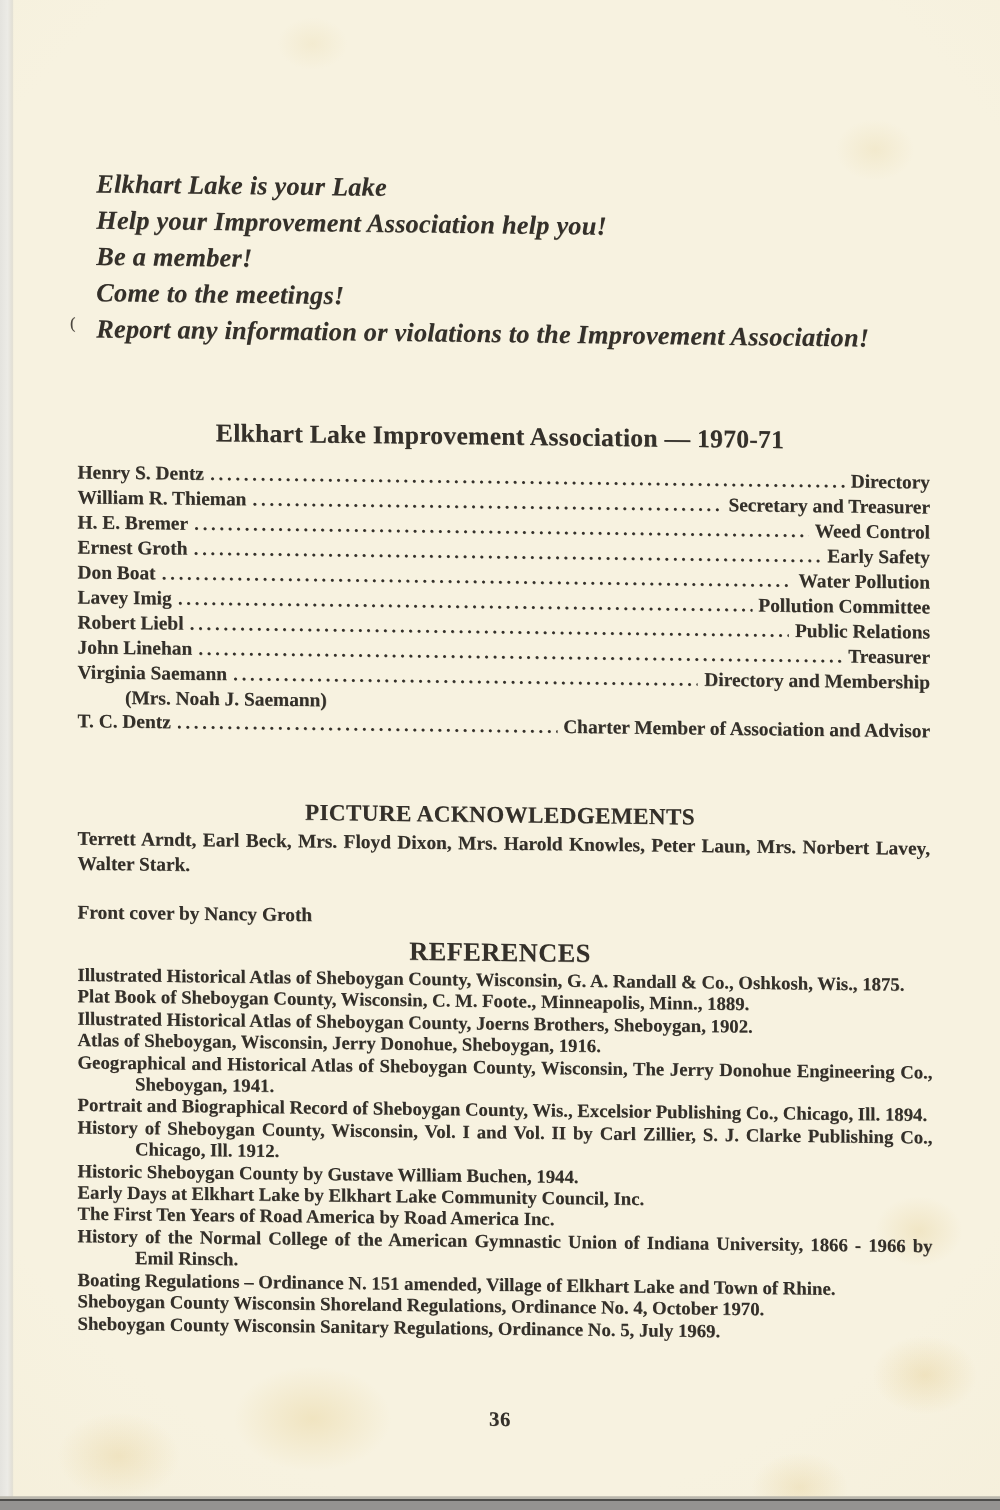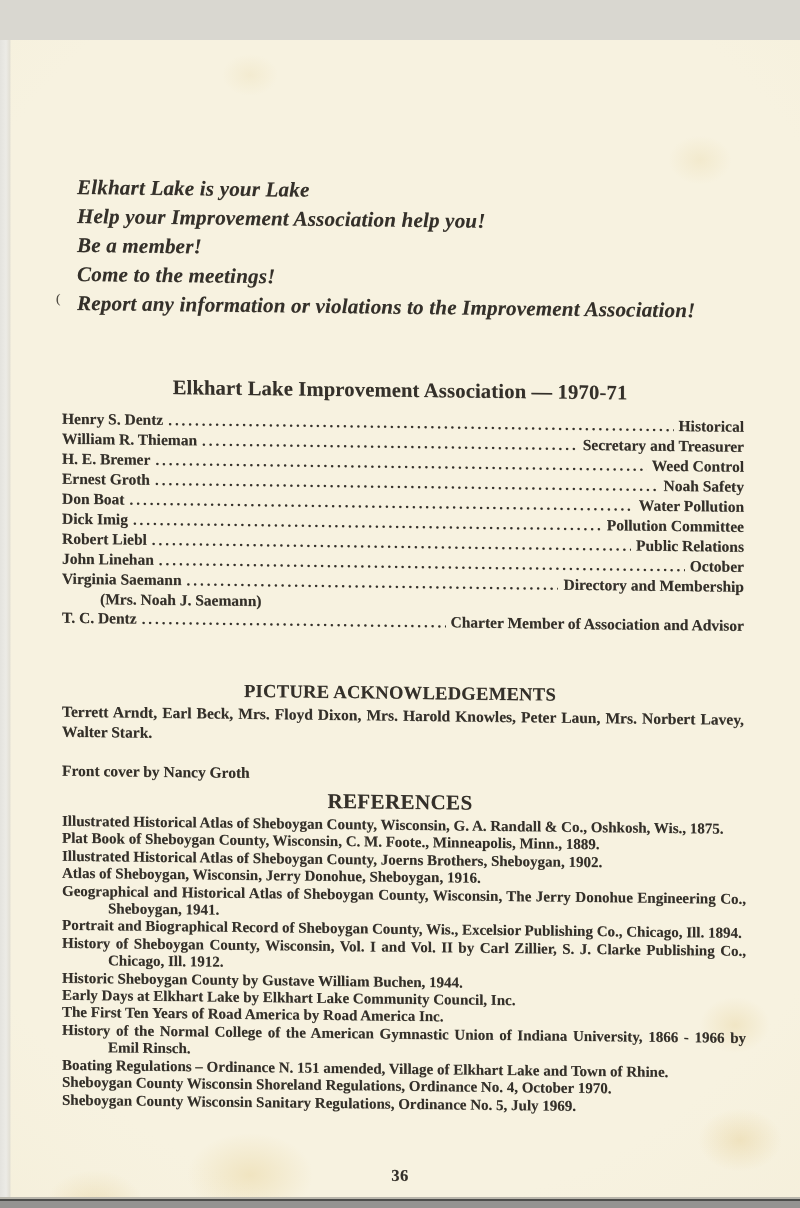--- a/index.html
+++ b/index.html
@@ -1,21 +1,21 @@
 <!DOCTYPE html>
 <html><head>
 <meta charset="utf-8">
 <style>
   html,body{margin:0;padding:0;}
   body{
     width:800px;height:1208px;overflow:hidden;position:relative;
     background:#d9d7d0;
     font-family:"Liberation Serif","DejaVu Serif",serif;
   }
-  .scan{position:absolute;inset:0;margin-top:40px;}
+  .scan{position:absolute;inset:0;}
   
   .paper{
     position:absolute;inset:0;
     background:
       radial-gradient(90px 60px at 250px 1135px, rgba(224,196,120,.30), rgba(224,196,120,0) 70%),
       radial-gradient(70px 50px at 95px 1165px,  rgba(222,192,118,.28), rgba(222,192,118,0) 70%),
       radial-gradient(60px 45px at 740px 1100px, rgba(222,192,118,.30), rgba(222,192,118,0) 70%),
       radial-gradient(55px 40px at 640px 1190px, rgba(222,192,118,.26), rgba(222,192,118,0) 70%),
       radial-gradient(50px 40px at 735px 985px,  rgba(224,198,128,.28), rgba(224,198,128,0) 70%),
       radial-gradient(45px 35px at 700px 120px,  rgba(226,204,140,.22), rgba(226,204,140,0) 70%),
@@ -88,56 +88,56 @@
       </div>
 
     <span class="stray">(</span>
 
     <h1 class="roster-title">Elkhart Lake Improvement Association — 1970-71</h1>
 
     <div class="roster">
         <div class="roster-row">
           <span class="r-name">Henry S. Dentz</span>
           <span class="dots"></span>
-          <span class="r-role">Historical</span>
+          <span class="r-role">Directory</span>
         </div>
         <div class="roster-row">
           <span class="r-name">William R. Thieman</span>
           <span class="dots"></span>
           <span class="r-role">Secretary and Treasurer</span>
         </div>
         <div class="roster-row">
           <span class="r-name">H. E. Bremer</span>
           <span class="dots"></span>
           <span class="r-role">Weed Control</span>
         </div>
         <div class="roster-row">
           <span class="r-name">Ernest Groth</span>
           <span class="dots"></span>
-          <span class="r-role">Noah Safety</span>
+          <span class="r-role">Early Safety</span>
         </div>
         <div class="roster-row">
           <span class="r-name">Don Boat</span>
           <span class="dots"></span>
           <span class="r-role">Water Pollution</span>
         </div>
         <div class="roster-row">
-          <span class="r-name">Dick Imig</span>
+          <span class="r-name">Lavey Imig</span>
           <span class="dots"></span>
           <span class="r-role">Pollution Committee</span>
         </div>
         <div class="roster-row">
           <span class="r-name">Robert Liebl</span>
           <span class="dots"></span>
           <span class="r-role">Public Relations</span>
         </div>
         <div class="roster-row">
           <span class="r-name">John Linehan</span>
           <span class="dots"></span>
-          <span class="r-role">October</span>
+          <span class="r-role">Treasurer</span>
         </div>
         <div class="roster-row">
           <span class="r-name">Virginia Saemann</span>
           <span class="dots"></span>
           <span class="r-role">Directory and Membership</span>
         </div>
         <div class="roster-note">(Mrs. Noah J. Saemann)</div>
         <div class="roster-row">
           <span class="r-name">T. C. Dentz</span>
           <span class="dots"></span>

